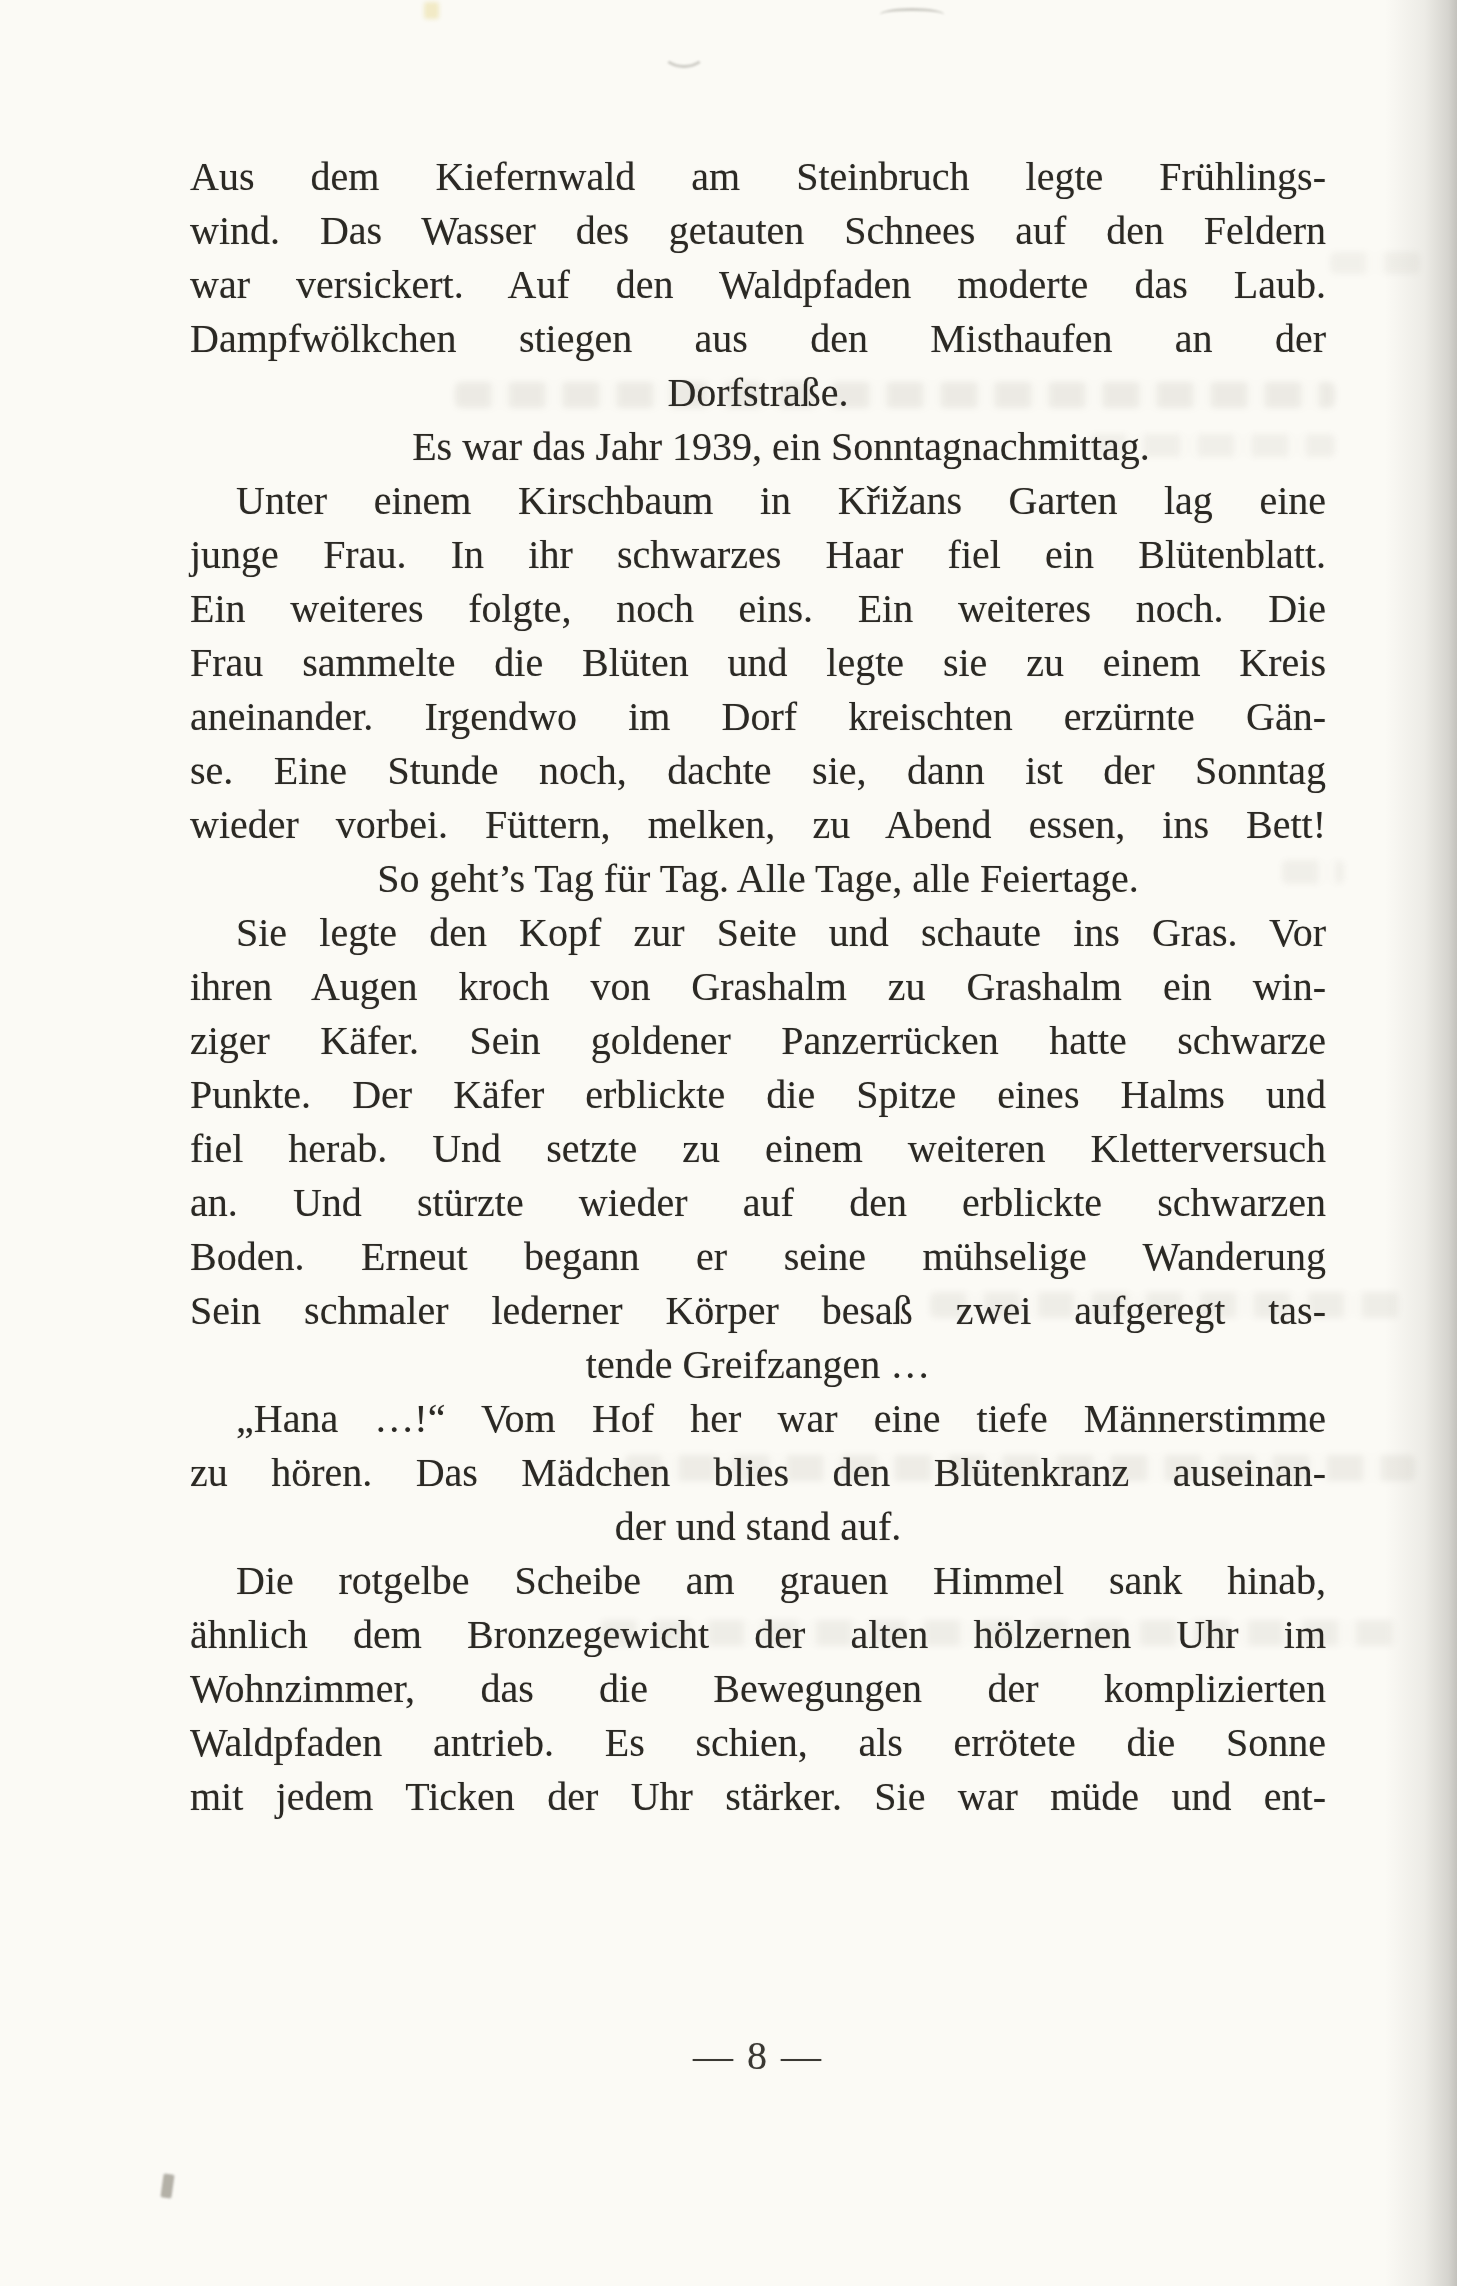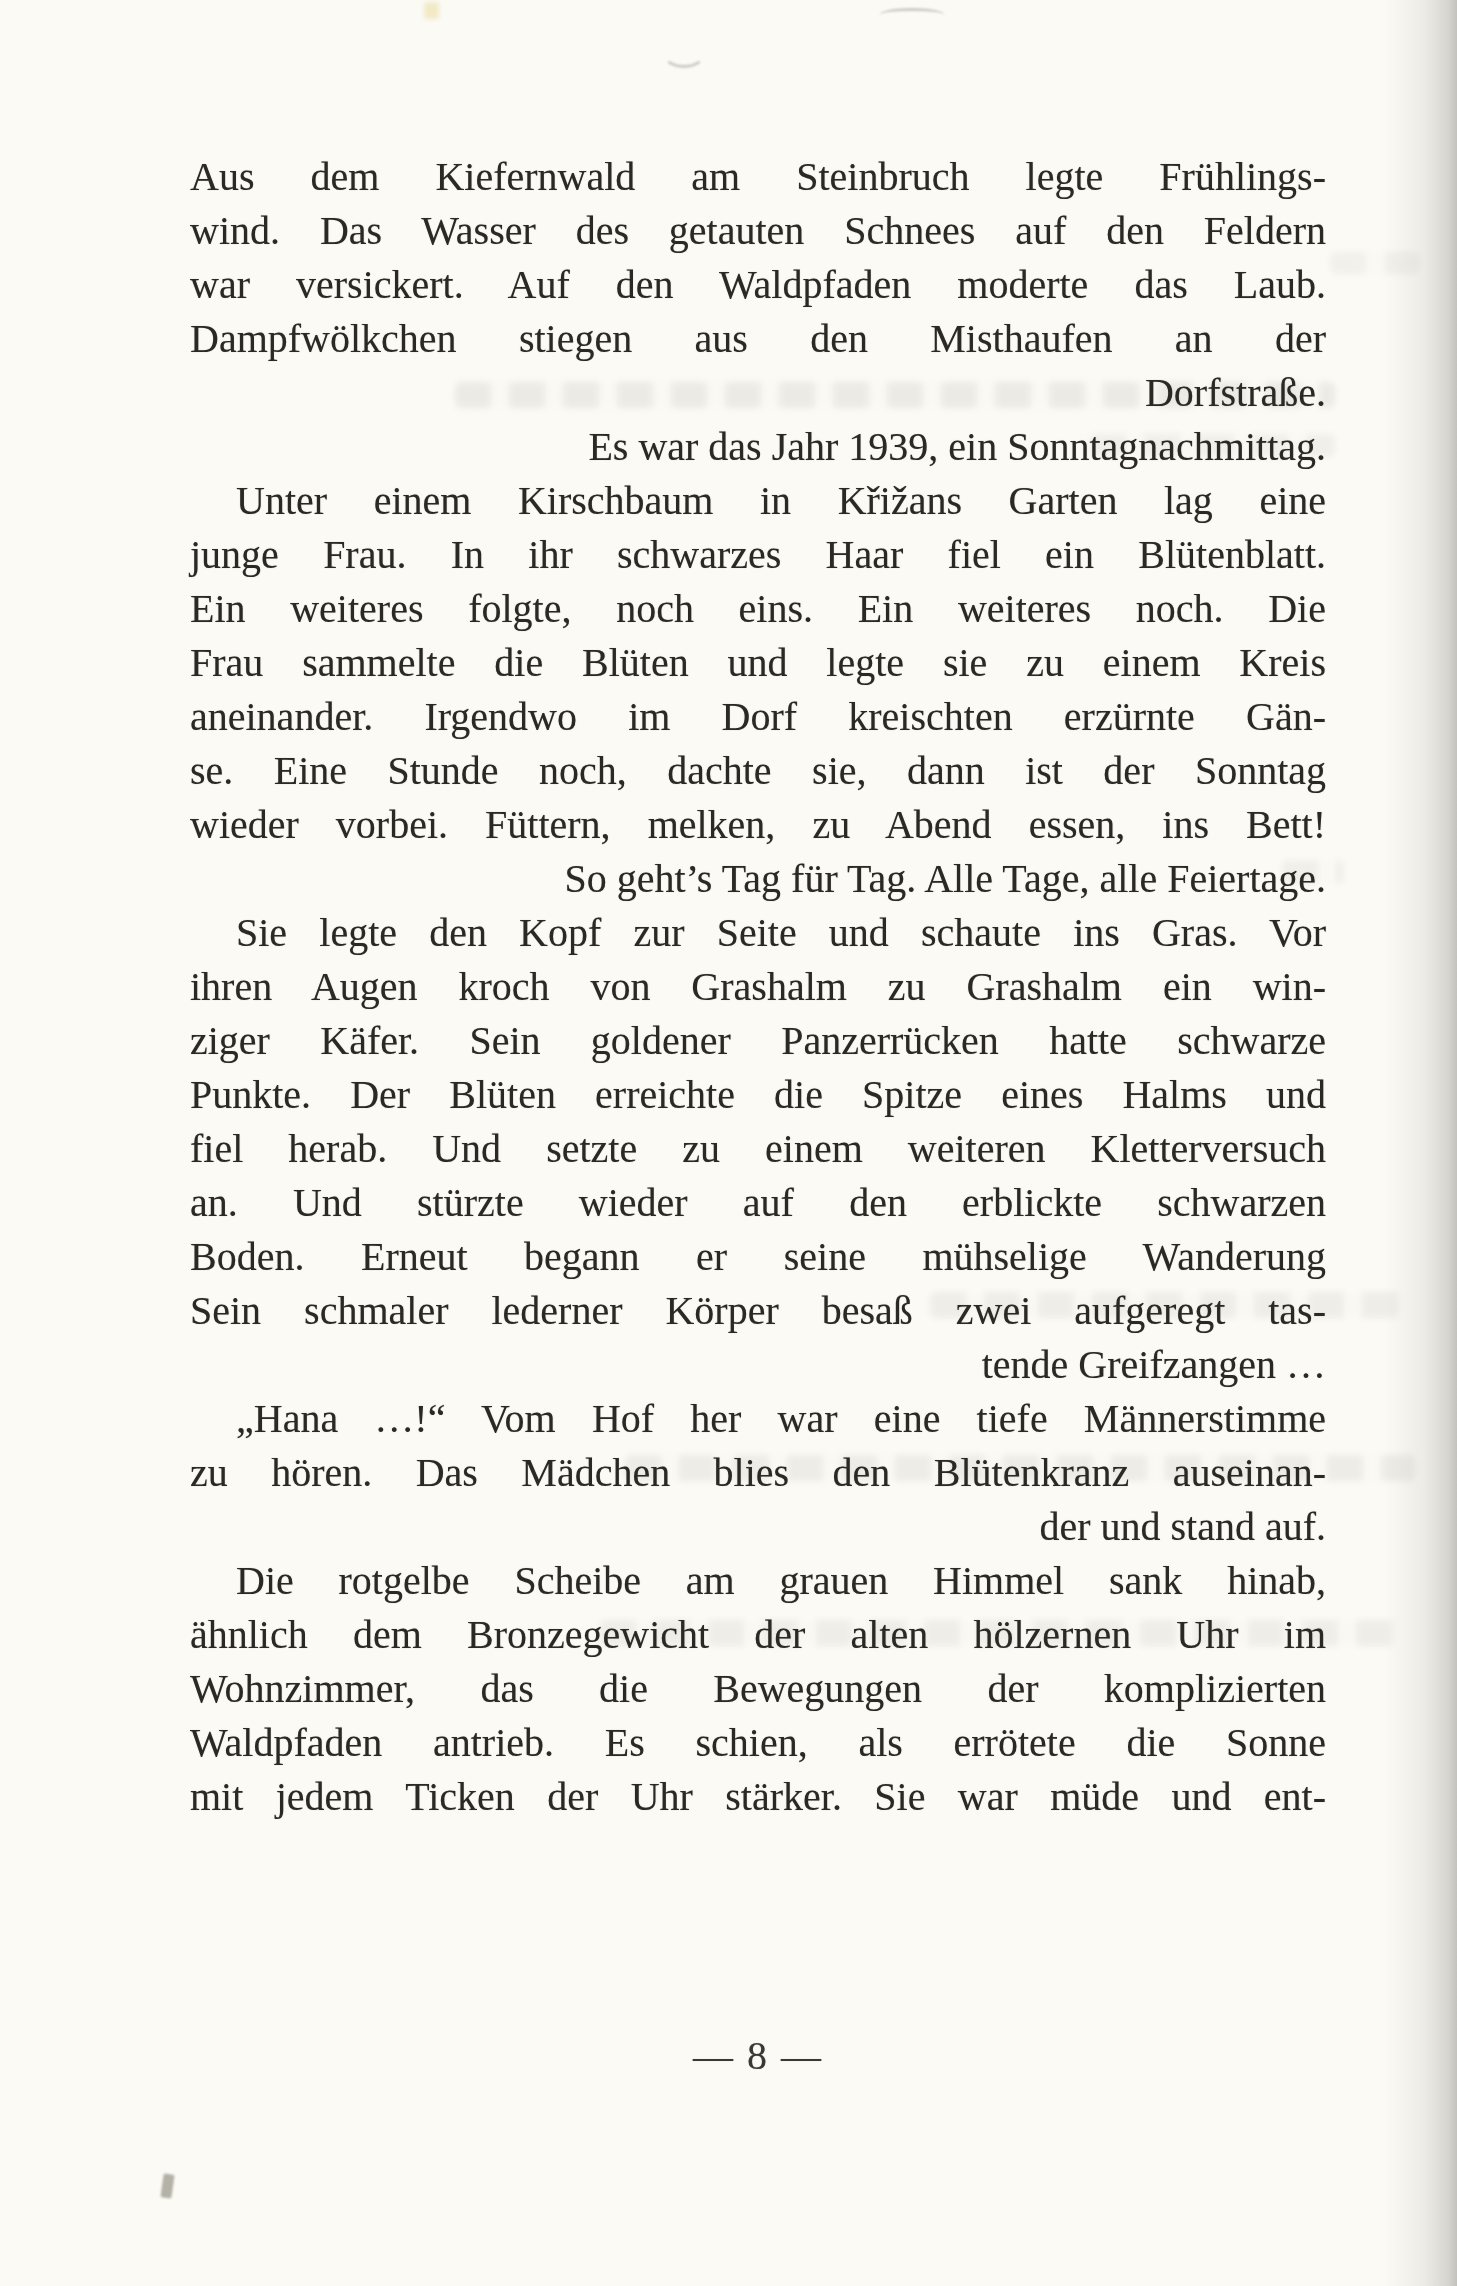--- a/index.html
+++ b/index.html
@@ -27,21 +27,21 @@
   }
   .line {
     text-shadow: 0 0 1px rgba(43,41,36,0.35);
     white-space: normal;
   }
   .line.j {
     text-align: justify;
     text-align-last: justify;
     text-justify: inter-word;
   }
-  .line.l { text-align: right; }
+  .line.l { text-align: center; }
   .line.indent { text-indent: 46px; }
 
   
   .page-number {
     position: absolute;
     left: 190px;
     top: 2032px;
     width: 1136px;
     text-align: center;
     color: #3a3833;
@@ -146,21 +146,21 @@
       <div class="line j">Frau sammelte die Blüten und legte sie zu einem Kreis</div>
       <div class="line j">aneinander. Irgendwo im Dorf kreischten erzürnte Gän-</div>
       <div class="line j">se. Eine Stunde noch, dachte sie, dann ist der Sonntag</div>
       <div class="line j">wieder vorbei. Füttern, melken, zu Abend essen, ins Bett!</div>
       <div class="line l">So geht’s Tag für Tag. Alle Tage, alle Feiertage.</div>
     </div>
     <div>
       <div class="line j indent">Sie legte den Kopf zur Seite und schaute ins Gras. Vor</div>
       <div class="line j">ihren Augen kroch von Grashalm zu Grashalm ein win-</div>
       <div class="line j">ziger Käfer. Sein goldener Panzerrücken hatte schwarze</div>
-      <div class="line j">Punkte. Der Blüten erreichte die Spitze eines Halms und</div>
+      <div class="line j">Punkte. Der Käfer erblickte die Spitze eines Halms und</div>
       <div class="line j">fiel herab. Und setzte zu einem weiteren Kletterversuch</div>
       <div class="line j">an. Und stürzte wieder auf den erblickte schwarzen</div>
       <div class="line j">Boden. Erneut begann er seine mühselige Wanderung</div>
     </div>
     <div>
       <div class="line j">Sein schmaler lederner Körper besaß zwei aufgeregt tas-</div>
       <div class="line l">tende Greifzangen …</div>
     </div>
     <div>
       <div class="line j indent">„Hana …!“ Vom Hof her war eine tiefe Männerstimme</div>

